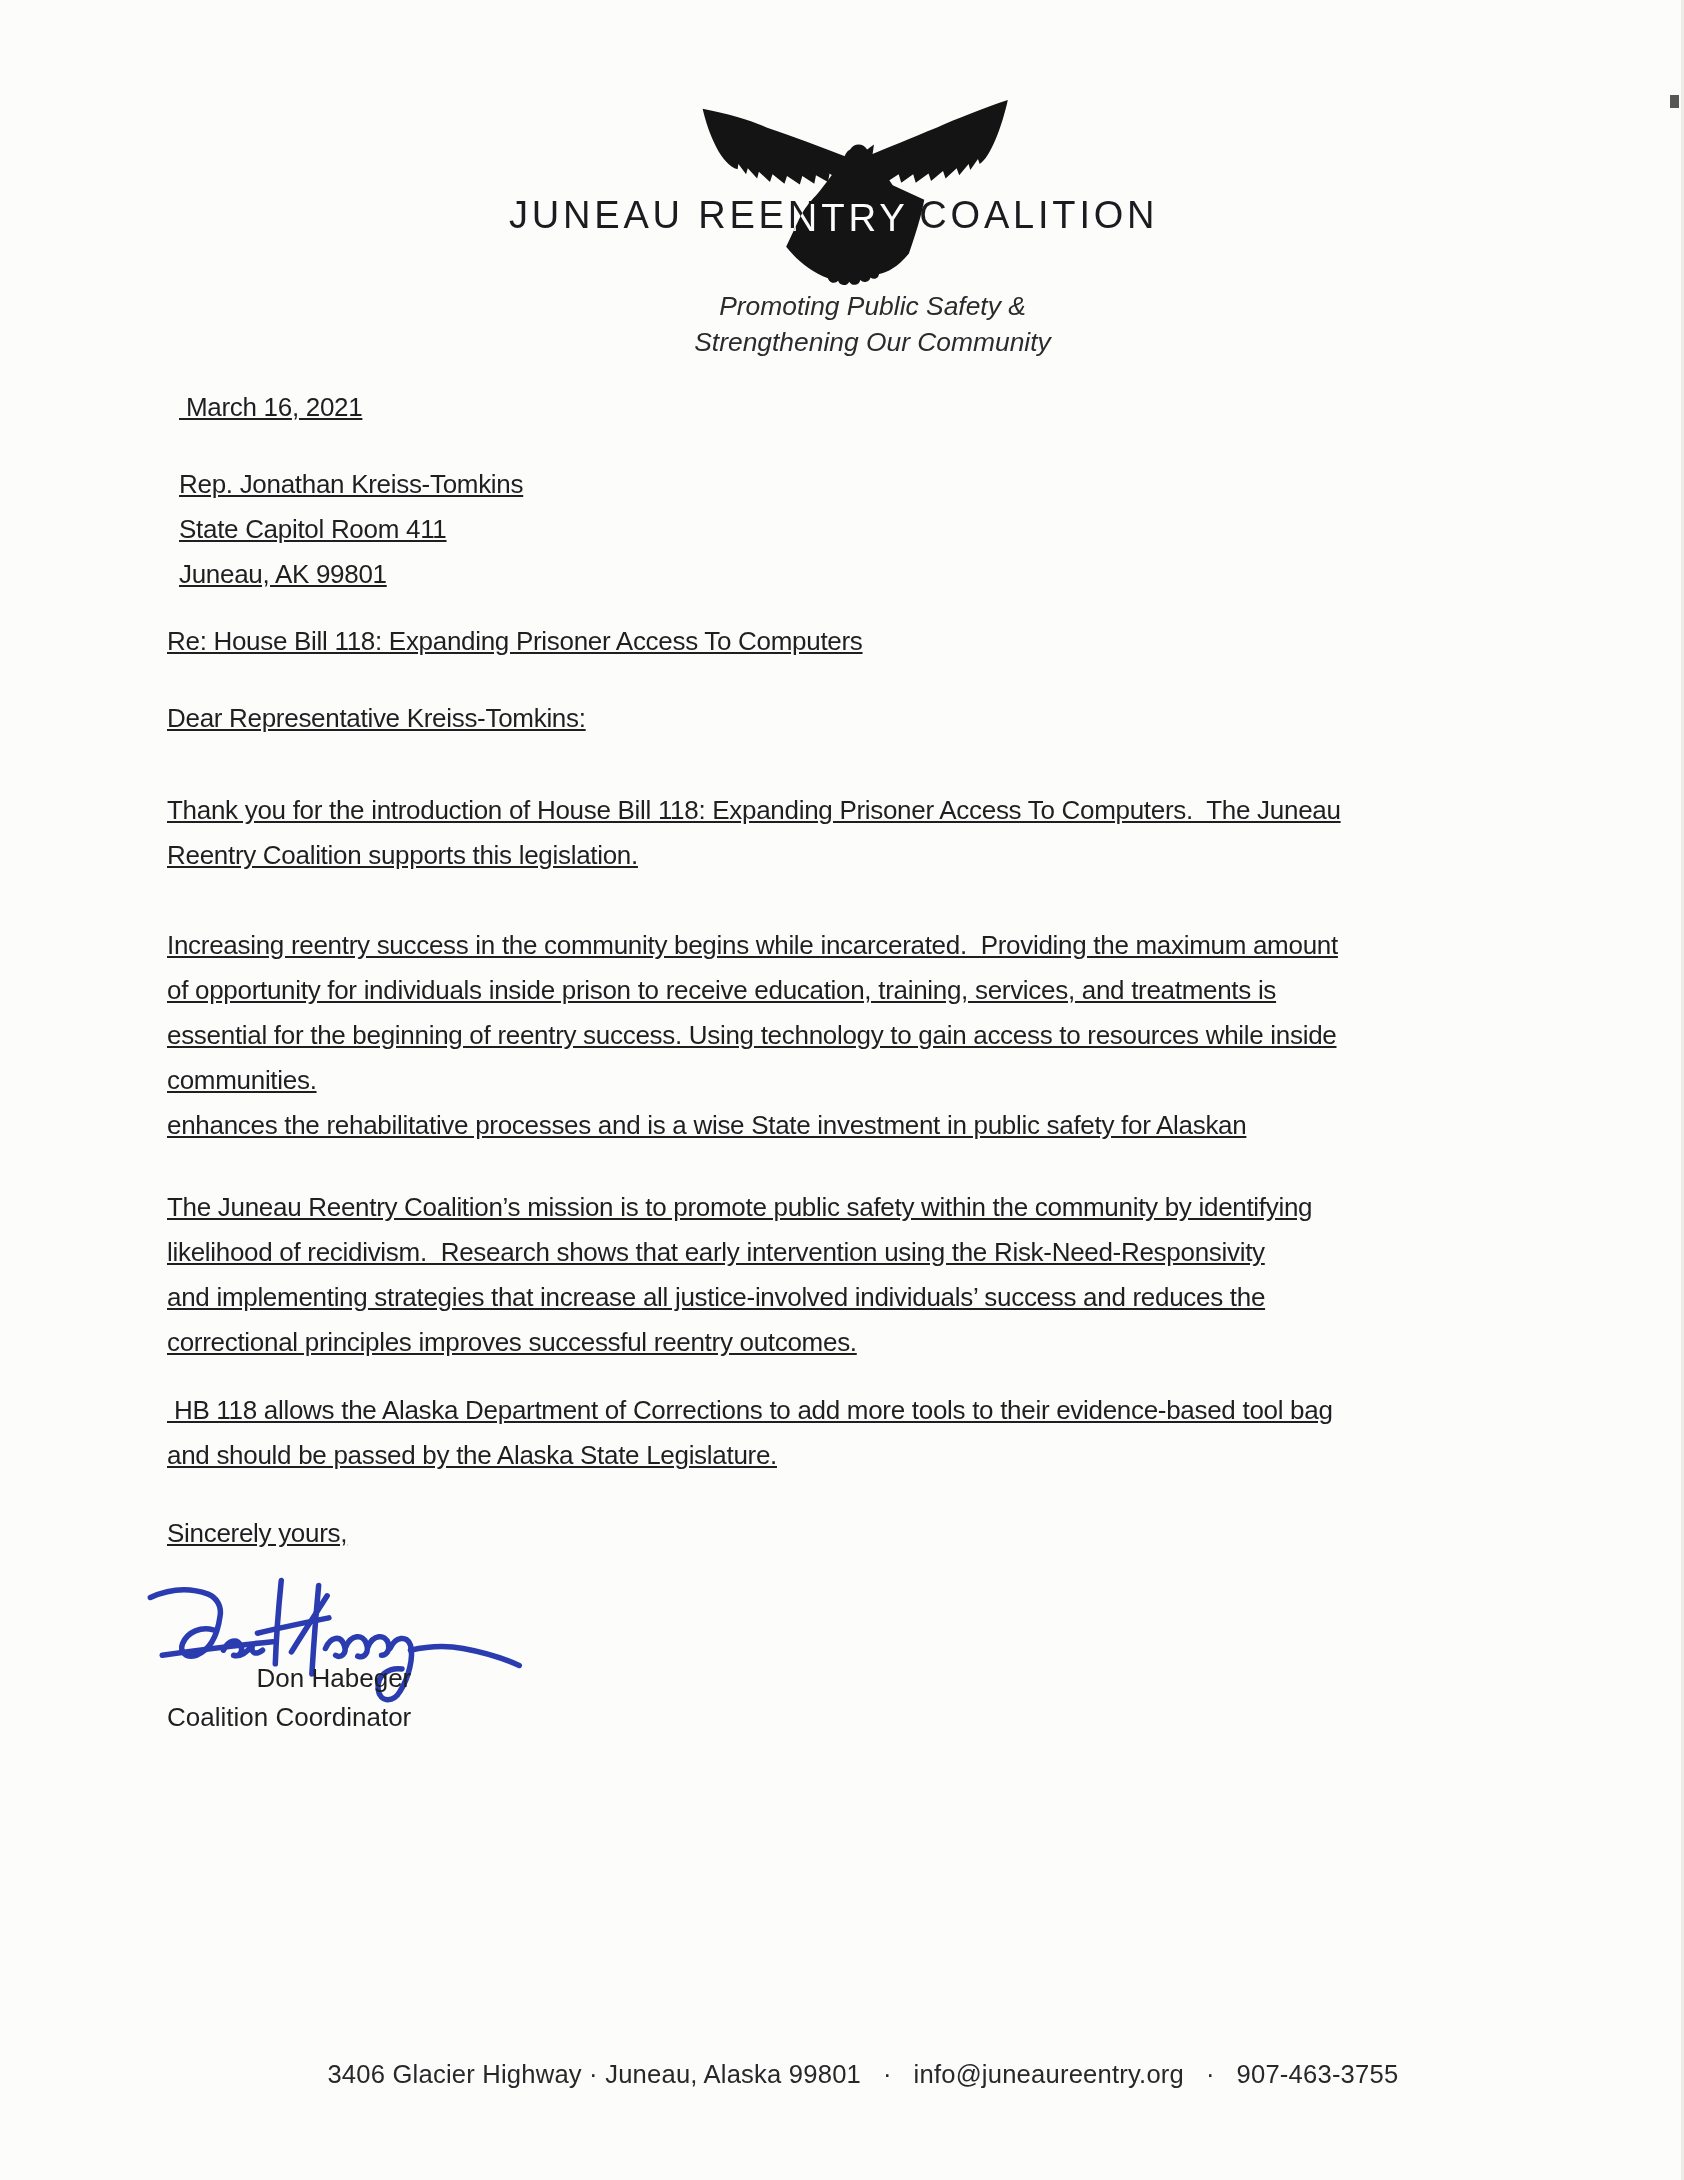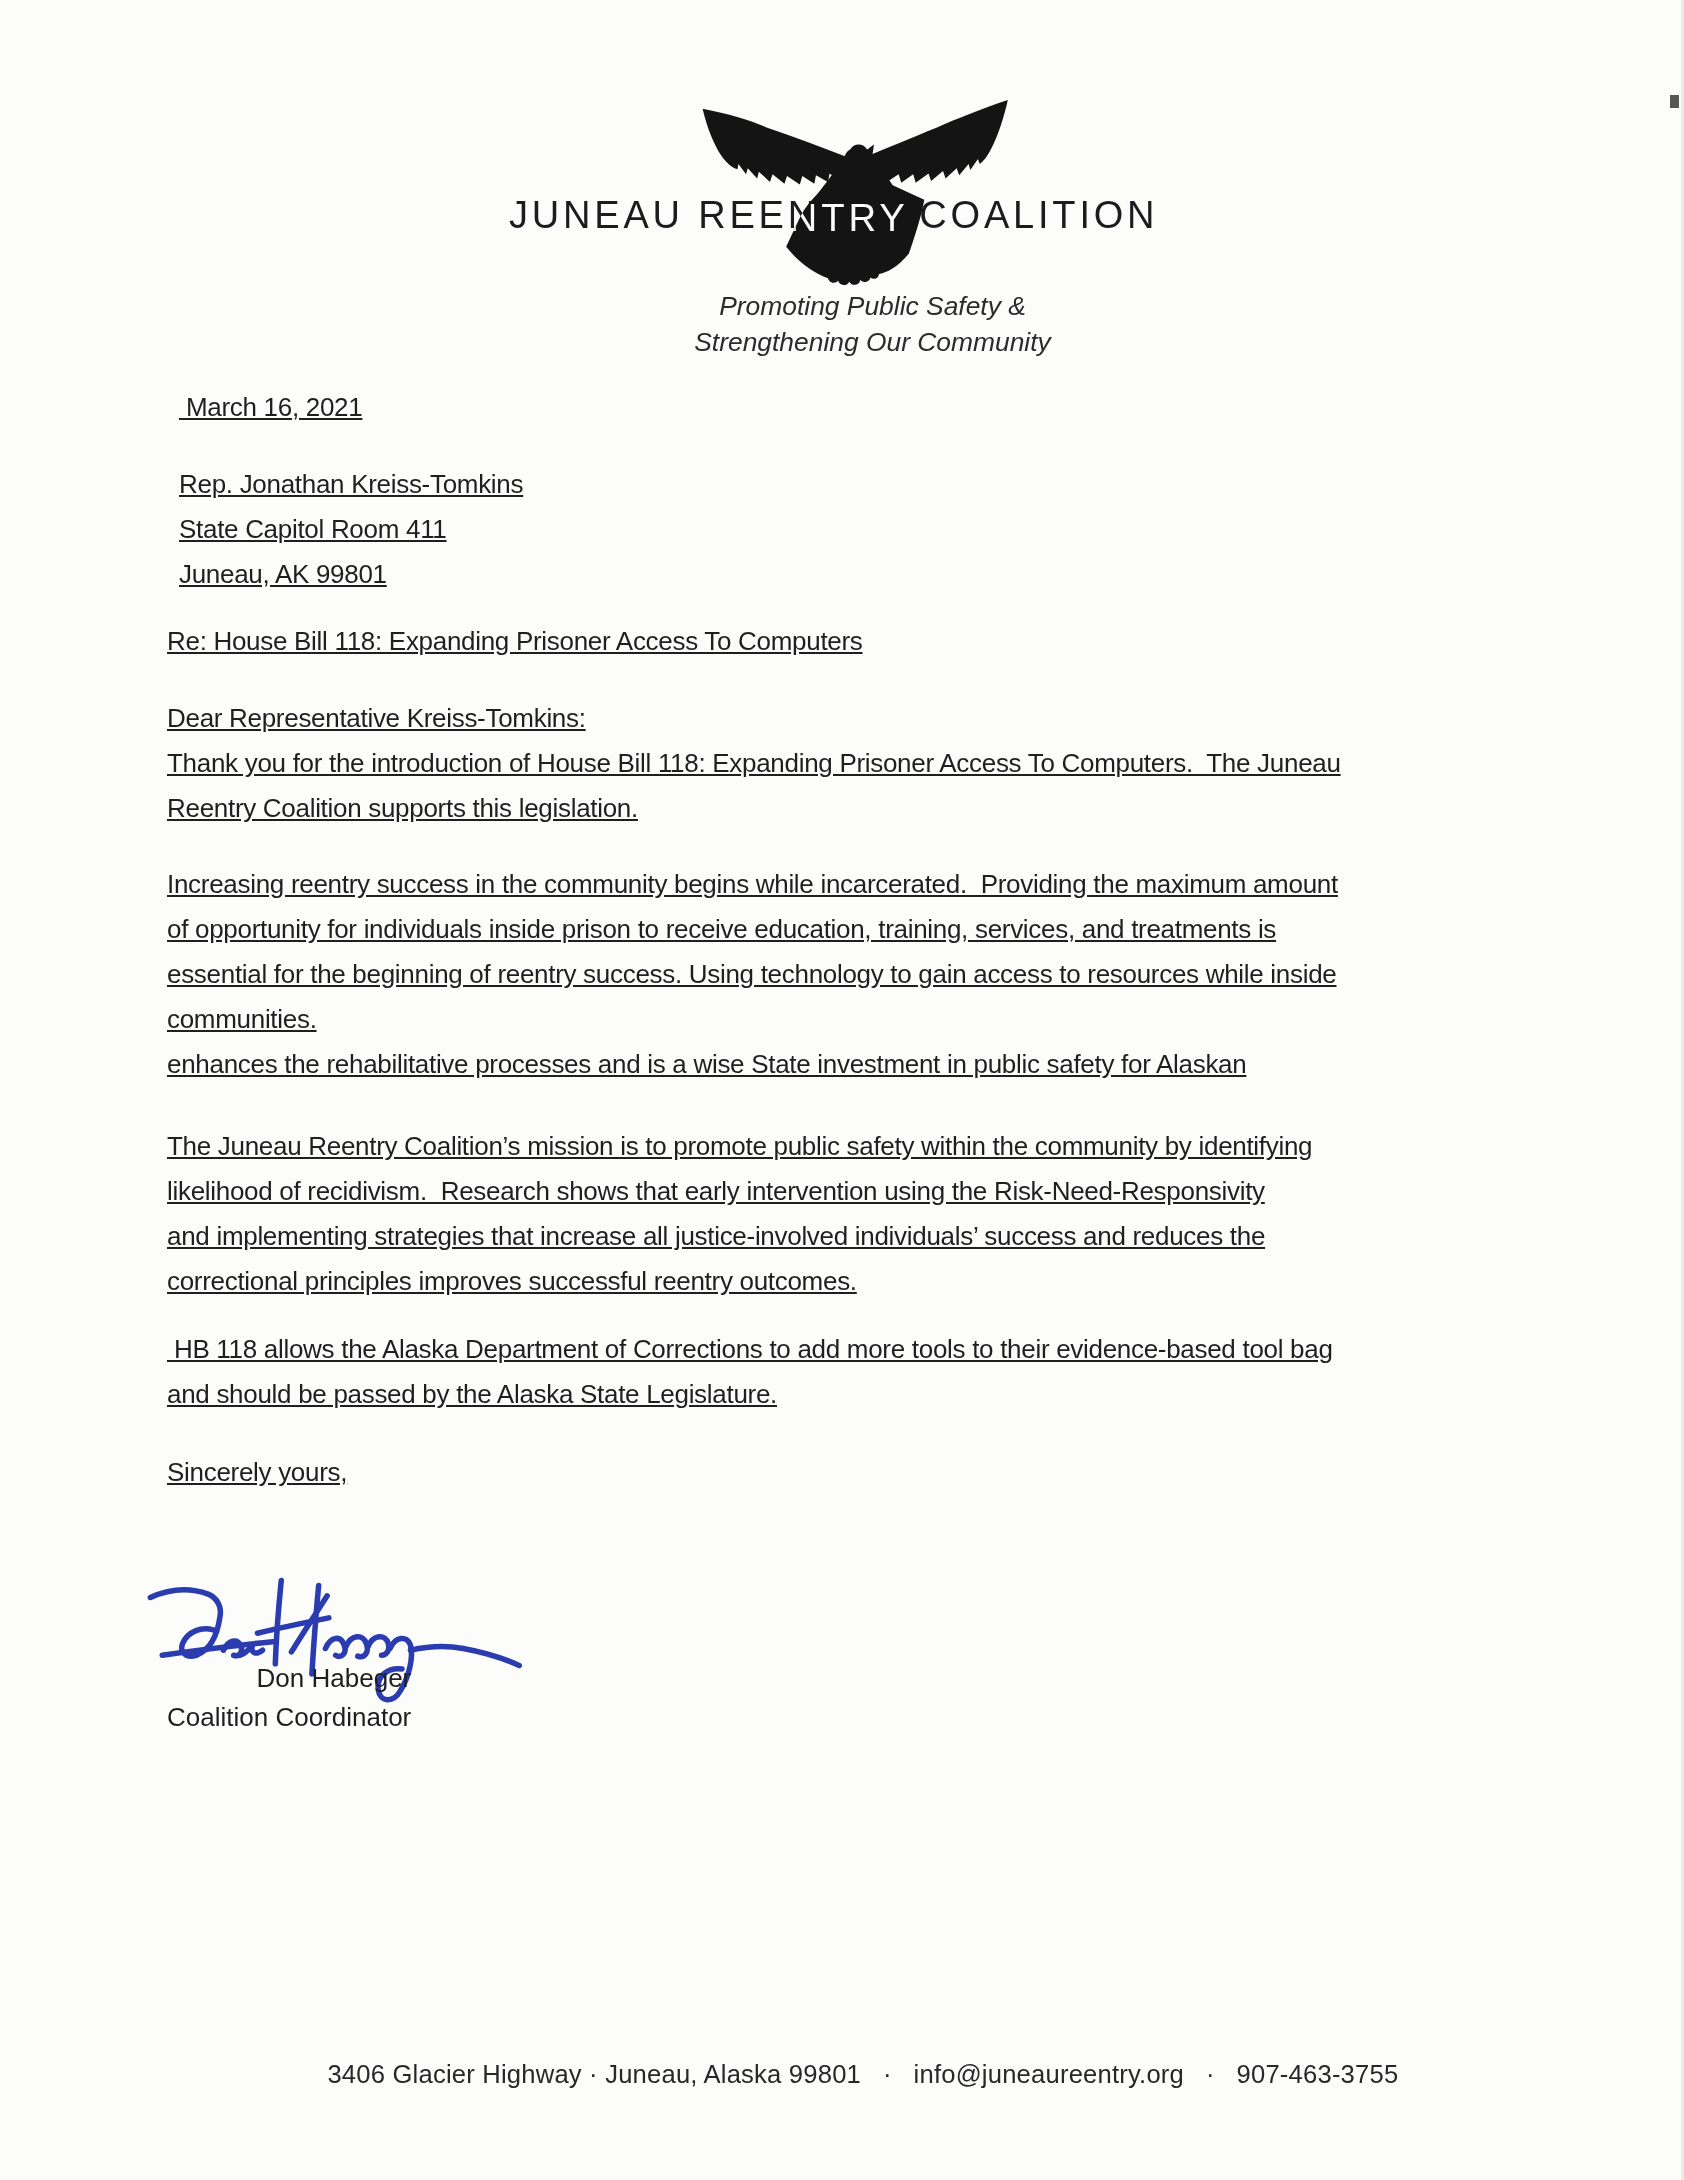--- a/index.html
+++ b/index.html
@@ -85,23 +85,23 @@
     <div class="line indent" style="margin-bottom:32px"> March 16, 2021</div>
 
     <div class="indent" style="margin-bottom:22px">
       <div class="line">Rep. Jonathan Kreiss-Tomkins</div>
       <div class="line">State Capitol Room 411</div>
       <div class="line">Juneau, AK 99801</div>
     </div>
 
     <div class="line" style="margin-bottom:32px">Re: House Bill 118: Expanding Prisoner Access To Computers</div>
 
-    <div class="line" style="">Dear Representative Kreiss-Tomkins:</div>
+    <div class="line" style="margin-bottom:47px">Dear Representative Kreiss-Tomkins:</div>
 
-    <div style="margin-bottom:31px">
+    <div style="margin-bottom:45px">
       <div class="line">Thank you for the introduction of House Bill 118: Expanding Prisoner Access To Computers.  The Juneau</div>
       <div class="line">Reentry Coalition supports this legislation.</div>
     </div>
 
     <div style="margin-bottom:37px">
       <div class="line">Increasing reentry success in the community begins while incarcerated.  Providing the maximum amount</div>
       <div class="line">of opportunity for individuals inside prison to receive education, training, services, and treatments is</div>
       <div class="line">essential for the beginning of reentry success. Using technology to gain access to resources while inside</div>
       <div class="line">communities.</div>
       <div class="line">enhances the rehabilitative processes and is a wise State investment in public safety for Alaskan</div>

